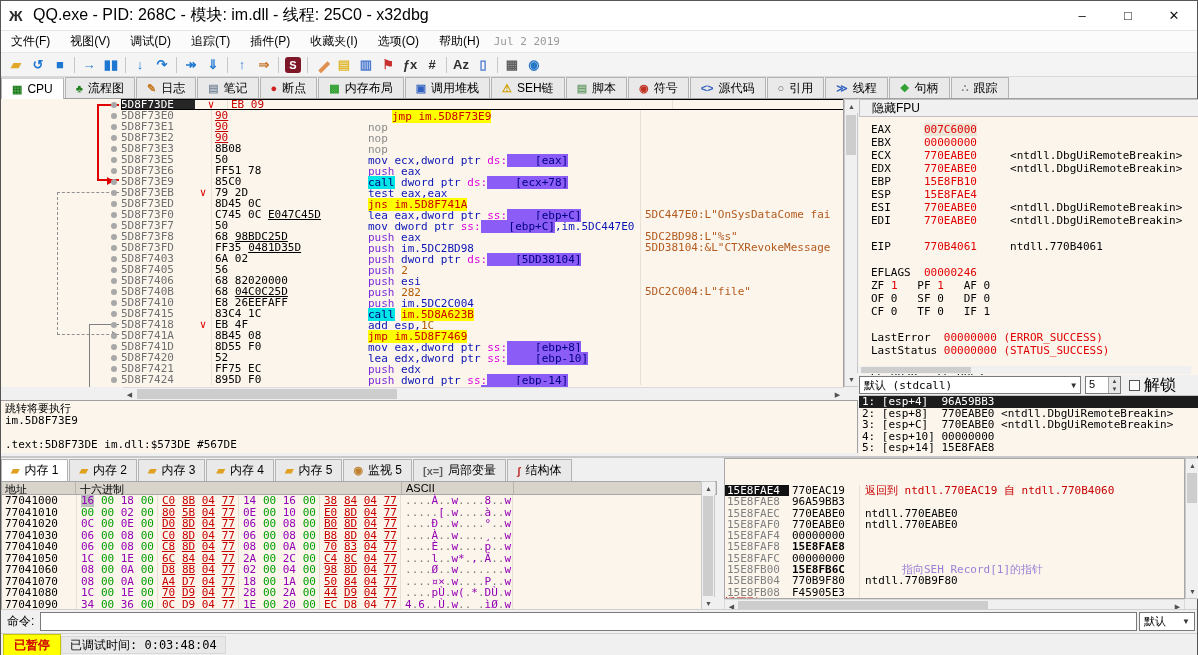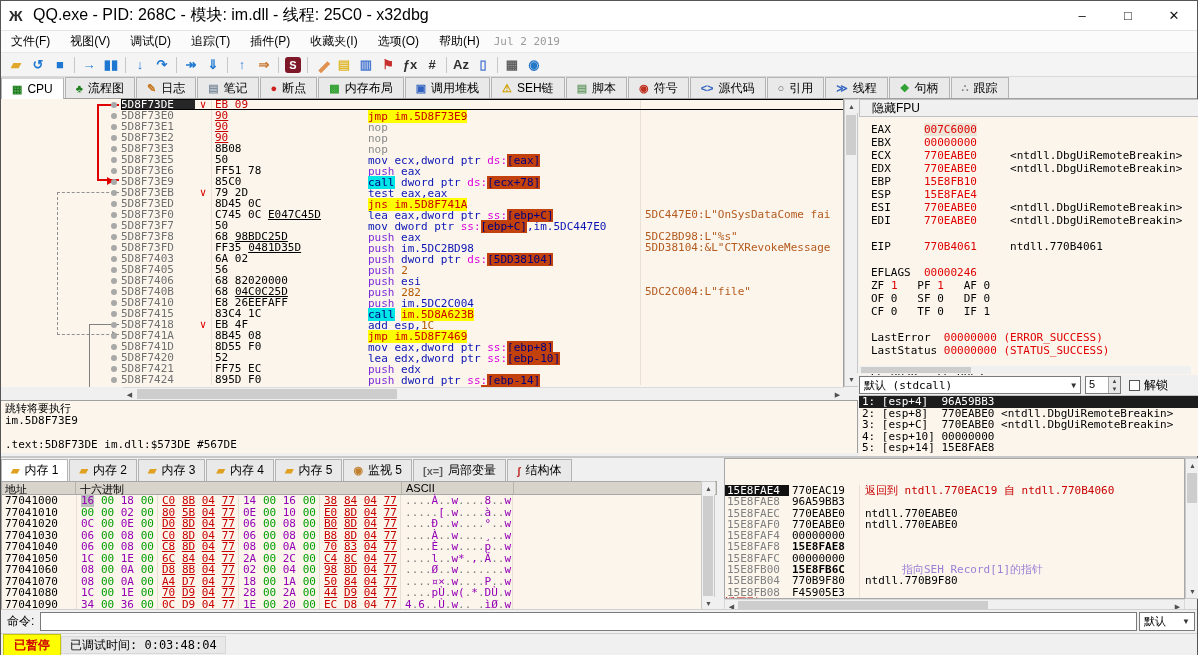--- a/index.html
+++ b/index.html
@@ -31,29 +31,29 @@
 #disasm { position:absolute; left:0; top:98px; width:843px; height:288px; background:#fbf5ec; border-right:1px solid #a0a0a0; overflow:hidden;}
 #dmargin { position:absolute; left:0; top:0; width:120px; height:100%; }
 .dot { position:absolute; width:6px; height:6px; border-radius:50%; background:#a8a8a8; left:110px;}
 #jr { position:absolute; left:96px; top:5px; width:22px; height:77px; border-left:2px solid #e00000; border-top:2px solid #e00000; border-bottom:2px solid #e00000;}
 #jrh { position:absolute; left:106px; top:78px; width:0; height:0; border-left:7px solid #e00000; border-top:4px solid transparent; border-bottom:4px solid transparent;}
 #jd { position:absolute; left:56px; top:93px; width:62px; height:143px; border-left:1px dashed #909090; border-top:1px dashed #909090; border-bottom:1px dashed #909090;}
 #jdh { position:absolute; left:111px; top:232px; width:0; height:0; border-left:5px solid #909090; border-top:3px solid transparent; border-bottom:3px solid transparent;}
 #js1 { position:absolute; left:88px; top:225px; width:30px; height:63px; border-left:1px solid #808080; border-top:1px solid #808080;}
 #drows { position:absolute; left:120px; top:0; width:723px; }
 .drow { display:flex; height:11px; line-height:11px; }
-.drow.sel { outline:1px solid #000; outline-offset:-1px; }
+.drow.sel { outline:1px solid #000; outline-offset:-1px;gap:8px; }
 .daddr { width:74px; color:#707070; flex:none; }
 .drow.sel .daddr { background:#262626; color:#fff; }
 .dmark { width:16px; flex:none; color:#e00000; text-align:center; }
 .dbytes { width:153px; flex:none; border-left:1px solid #e8e0d4; padding-left:3px;}
 .dinstr { width:276px; flex:none; border-left:1px solid #e8e0d4; padding-left:3px;margin-top:12px;}
 .dcomm { flex:1; border-left:1px solid #e8e0d4; padding-left:4px; color:#b45a1e; overflow:hidden;}
 .tk-b { color:#0a14b4; } .tk-p { color:#7d2bd8; } .tk-s { color:#dc00dc; }
-.tk-m { color:#000080; background:#c2410c; } .tk-j { color:#c80000; background:#ffff00; }
+.tk-m { color:#000080; background:#8b5cf6;padding-left:28px; } .tk-j { color:#c80000; background:#ffff00; }
 .tk-c { color:#000080; background:#00e6e6; } .tk-n { color:#8a8a8a; } .tk-o { color:#b45a00; }
 .tk-k { color:#000; } .tk-r { color:#e00000; } .tk-rh { color:#e00000; background:#ece5d8; }
 .bk { color:#000; } .bu { color:#000; text-decoration:underline; } .br { color:#c80000; text-decoration:underline; }
 
 .sb { background:#f0f0f0; position:absolute; }
 .sb-btn { position:absolute; width:13px; height:13px; display:flex; align-items:center; justify-content:center; font-size:7px; color:#505050; background:#f0f0f0;}
 .sb-thumb { position:absolute; background:#cdcdcd; }
 
 #dhs { left:122px; top:386px; width:721px; height:13px; border-top:1px solid #dcdcdc;}
 #infobox { position:absolute; left:0; top:399px; width:857px; height:53px; background:#fbf5ec; border-top:1px solid #a0a0a0; border-right:1px solid #a0a0a0; padding:2px 4px; }
@@ -65,21 +65,21 @@
 .regline { height:13px; line-height:13px; }
 #reghs { left:858px; top:365px; width:332px; height:8px; }
 #convbar { position:absolute; left:858px; top:374px; width:340px; height:20px; background:#f0f0f0; display:flex; align-items:center; }
 #convsel { width:222px; height:18px; background:#fff; border:1px solid #7a7a7a; font-size:11px; padding:1px 4px; display:flex; align-items:center; font-family:"DejaVu Sans Mono", monospace;}
 #convsel .arr { margin-left:auto; font-size:8px; color:#333;}
 #spin { width:36px; height:18px; background:#fff; border:1px solid #7a7a7a; margin-left:4px; display:flex; font-size:11px;}
 #spin .num { flex:1; padding:1px 3px;}
 #spin .btns { width:12px; display:flex; flex-direction:column; font-size:6px; color:#444; border-left:1px solid #aaa;}
 #spin .btns div { flex:1; display:flex; align-items:center; justify-content:center; background:#e8e8e8;}
 #chk { width:11px; height:11px; border:1px solid #555; background:#fff; margin-left:8px;}
-#chklabel { font-size:12px; margin-left:4px; color:#000;}
+#chklabel { font-size:16px; margin-left:4px; color:#000;}
 #args { position:absolute; left:858px; top:394px; width:340px; height:61px; background:#fbf5ec; border-top:1px solid #c0c0c0;}
 .argrow { height:11.6px; line-height:11.6px; padding-left:3px; color:#000;}
 .argrow.sel { background:#1c1c1c; color:#fff; }
 
 #bottom { position:absolute; left:0; top:455px; width:100%; height:153px; background:#f0f0f0; border-top:2px solid #c8c8c8;}
 #memtabs { position:absolute; left:0; top:0; height:23px; display:flex; align-items:flex-end; }
 .mtab { height:22px; display:flex; align-items:center; padding:0 9px; font-size:12px; border:1px solid #b4b4b4; border-bottom:none; background:#e9e9e9; margin-right:1px; color:#000;}
 .mtab.active { background:#fff; }
 .mtab .ti { margin-right:5px; font-size:11px; font-weight:bold;}
 #dumphdr { position:absolute; left:0; top:23px; width:716px; height:14px; background:#d8d4cc; border:1px solid #a8a8a8; display:flex; font-size:11px; color:#000;}

